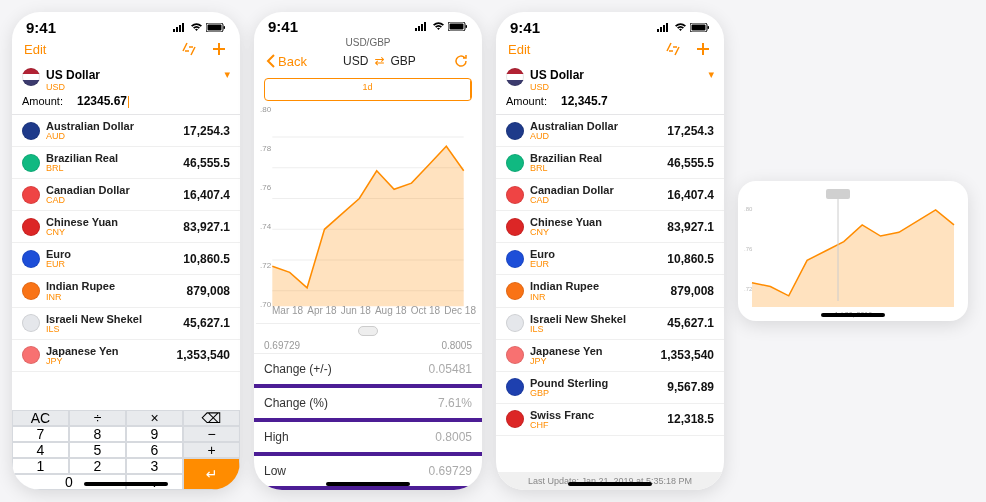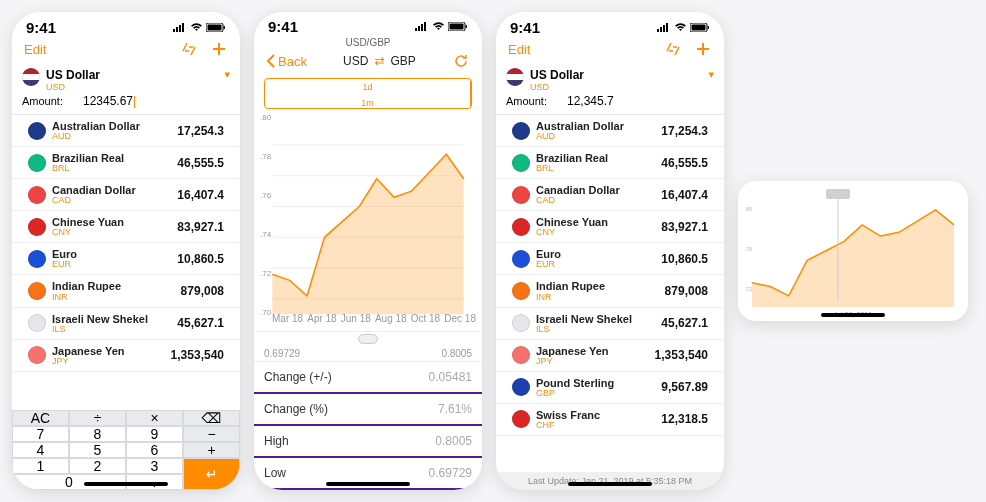--- a/index.html
+++ b/index.html
@@ -14,24 +14,24 @@
   .navbar .mid { font-size: 12px; font-weight: 500; color: #222; display: flex; align-items: center; gap: 6px; }
   .navbar .right { color: #ff8c00; display: flex; align-items: center; gap: 12px; }
   .icon-btn { width: 18px; height: 18px; display: flex; align-items: center; justify-content: center; }
   .home-indicator { position: absolute; bottom: 4px; left: 50%; transform: translateX(-50%); width: 84px; height: 4px; background: #000; border-radius: 3px; }
   .base-row { display: flex; align-items: flex-start; padding: 4px 10px 0; gap: 6px; }
   .flag { width: 18px; height: 18px; border-radius: 50%; display: inline-block; box-shadow: inset 0 0 0 1px rgba(0,0,0,.1); }
   .base-name { font-size: 12px; font-weight: 600; }
   .base-code { font-size: 9px; color: #ff8c00; }
   .base-chevron { margin-left: auto; color: #ff8c00; font-size: 11px; }
   .amount-row { display: flex; align-items: center; padding: 2px 10px 6px; border-bottom: 1px solid #e5e5e7; font-size: 11px; }
-  .amount-val { margin-left: 20px; font-size: 12px; font-weight: 400; }
+  .amount-val { margin-left: 14px; font-size: 12px; font-weight: 700; }
   .cursor { display: inline-block; width: 1px; height: 12px; background: #ff8c00; margin-left: 1px; vertical-align: middle; }
   .list { flex: 1; overflow: hidden; }
-  .row { display: flex; align-items: center; padding: 5px 16px; border-bottom: 1px solid #efefef; }
+  .row { display: flex; align-items: center; padding: 5px 10px; border-bottom: 1px solid #efefef; }
   .row .info { flex: 1; margin-left: 6px; }
   .row .name { font-size: 11px; font-weight: 600; color: #222; line-height: 1.1; }
   .row .code { font-size: 9px; color: #ff8c00; line-height: 1; }
   .row .val { font-size: 12px; font-weight: 700; color: #111; }
   .keyboard { display: grid; grid-template-columns: repeat(4,1fr); background: #d6d9de; }
   .key { height: 16px; display: flex; align-items: center; justify-content: center; font-size: 14px; background: #fff; border: .5px solid #d6d9de; }
   .key.op { background: #e8eaed; }
   .key.enter { background: #ff8c00; color: #fff; grid-row: span 2; height: auto; }
   .key.zero { grid-column: span 2; }
   
@@ -39,21 +39,21 @@
   .seg .segitem { flex: 1; text-align: center; font-size: 9px; padding: 3px 0; color: #ff8c00; border-right: 1px solid #ff8c00; }
   .seg .segitem:last-child { border-right: none; }
   .seg .segitem.active { background: #ff8c00; color: #fff; }
   .chart-box { position: relative; height: 220px; margin: 0 2px; border-bottom: 1px solid #eee; }
   .chart-box svg { width: 100%; height: 100%; }
   .ylabels { position: absolute; left: 4px; top: 0; bottom: 14px; display: flex; flex-direction: column; justify-content: space-between; font-size: 8px; color: #999; }
   .xlabels { position: absolute; left: 16px; right: 4px; bottom: 7px; display: flex; justify-content: space-between; font-size: 10px; color: #999; }
   .slider-thumb { width: 100%; display: flex; justify-content: center; padding: 2px 0; }
   .slider-thumb .thumb { width: 20px; height: 10px; border-radius: 10px; background: #eee; border: 1px solid #ccc; }
   .range-row { display: flex; justify-content: space-between; font-size: 10px; color: #999; padding: 2px 10px; border-bottom: 1px solid #eee; }
-  .stat-row { display: flex; justify-content: space-between; padding: 8px 10px; border-bottom: 2px solid #4c1d95; font-size: 12px; }
+  .stat-row { display: flex; justify-content: space-between; padding: 8px 10px; border-bottom: 4px solid #4c1d95; font-size: 12px; }
   .stat-row .k { color: #333; }
   .stat-row .v { color: #aaa; }
   .status-footer { text-align: center; font-size: 9px; color: #888; background: #f0f0f0; padding: 4px 0; }
   
   .landscape { width: 230px; height: 140px; background: #fff; border-radius: 18px; box-shadow: 0 4px 18px rgba(0,0,0,.12); overflow: hidden; position: relative; align-self: center; }
   .landscape .home-indicator { width: 64px; }
   .landscape svg { width: 100%; height: 100%; display: block; }
   .swap-icon { color: #ff8c00; font-size: 12px; }
 </style>
 </head>

